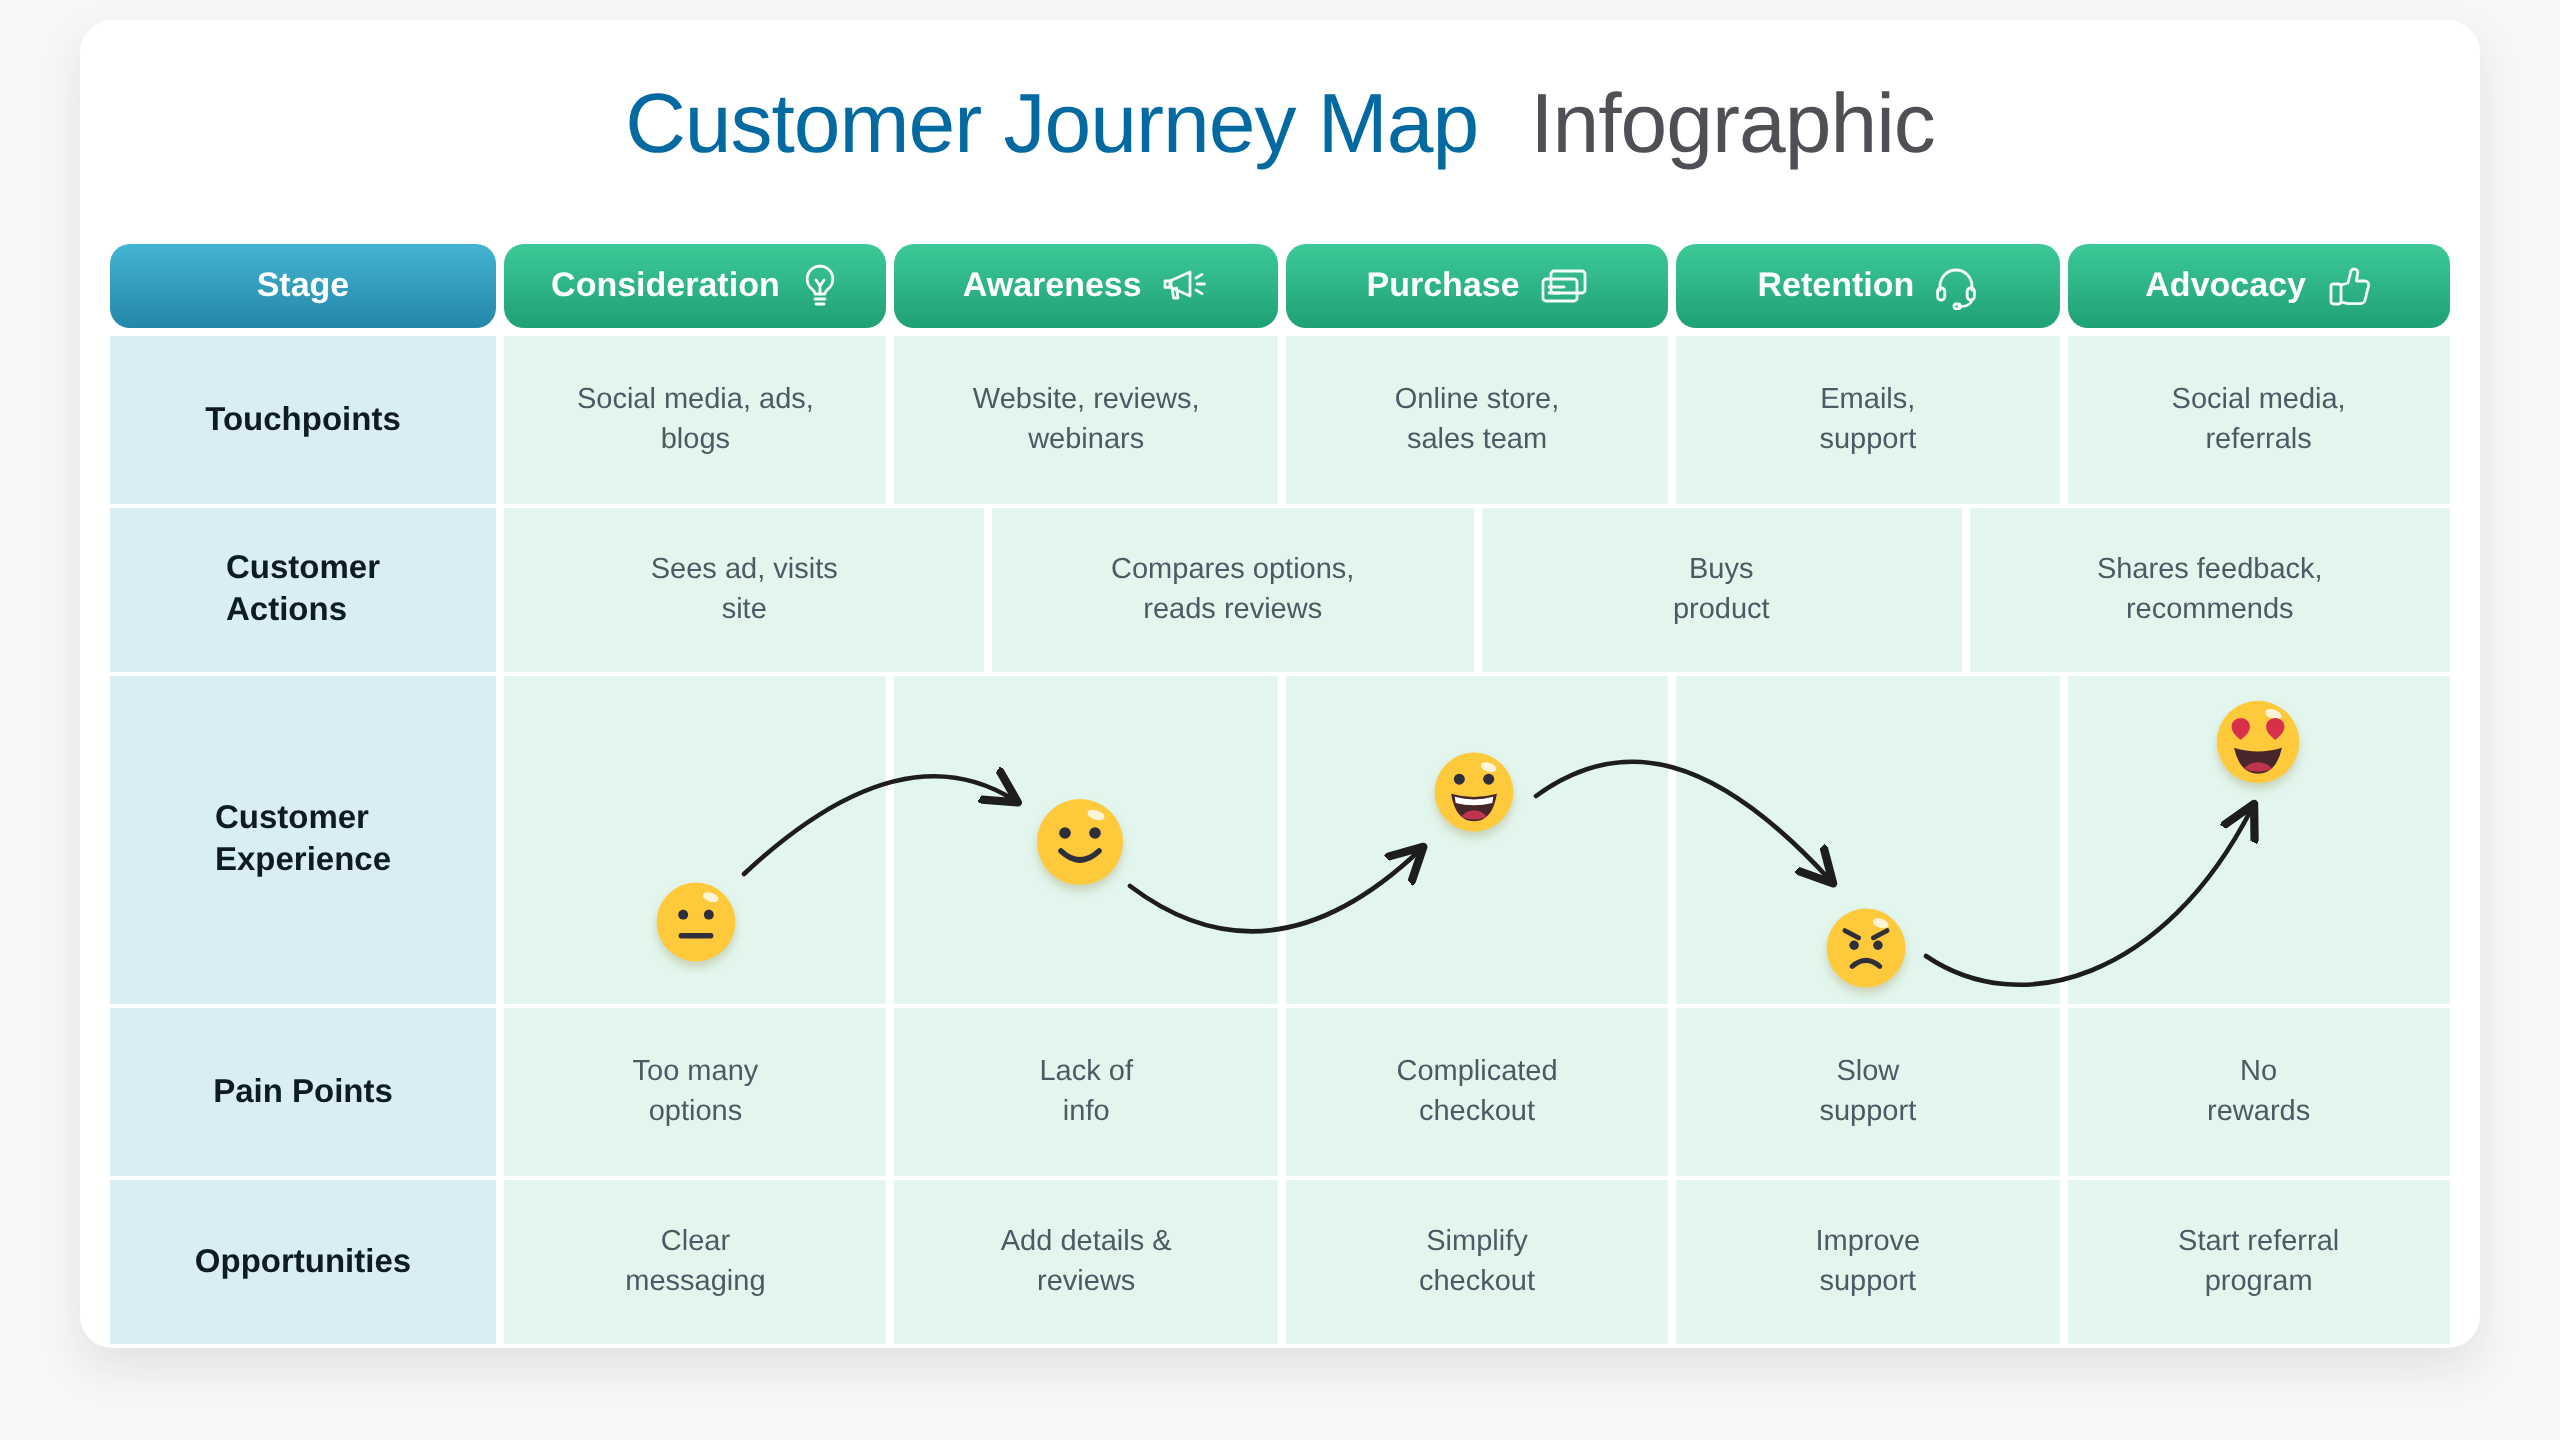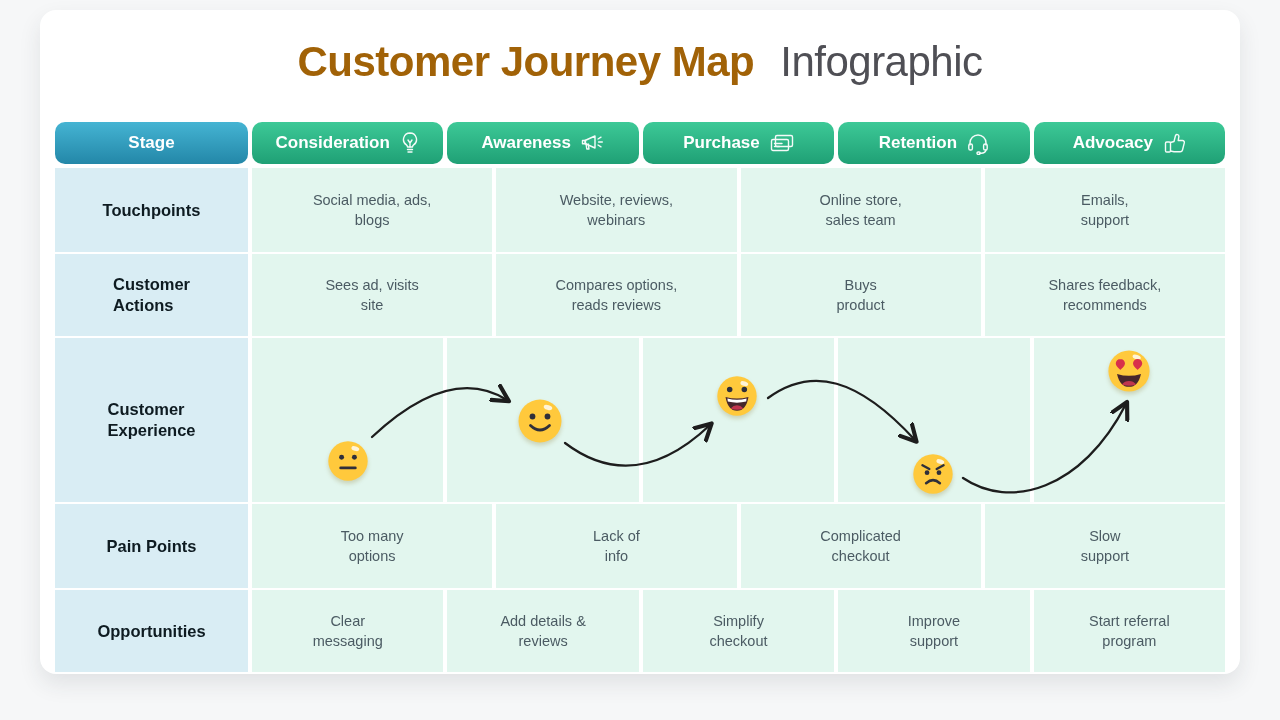--- a/index.html
+++ b/index.html
@@ -13,21 +13,21 @@
     position:absolute; left:40px; top:10px; width:1200px; height:664px;
     background:#ffffff; border-radius:16px;
     box-shadow:0 10px 22px rgba(40,50,60,0.10);
   }
   .page-title {
     text-align:center;
     margin-top:38px;
     font-size:42px;
     letter-spacing:-0.5px;
   }
-  .page-title .t-main { font-weight:700; color:#a16207; }
+  .page-title .t-main { font-weight:400; color:#0369a1; }
   .page-title .t-suffix { font-weight:400; color:#4f4f55; margin-left:26px; }
 
   .journey { position:absolute; left:55px; top:122px; width:1170px; }
 
   .row { display:flex; gap:4px; margin-bottom:2px; }
   .row:last-child { margin-bottom:0; }
 
   .hrow { margin-bottom:4px; }
   .pill {
     height:42px; border-radius:10px;
@@ -146,20 +146,22 @@
   <div class="row r-touch">
     <div class="cell-label">Touchpoints</div>
     <div class="cell">Social media, ads,
 blogs</div>
     <div class="cell">Website, reviews,
 webinars</div>
     <div class="cell">Online store,
 sales team</div>
     <div class="cell">Emails,
 support</div>
+    <div class="cell">Social media,
+referrals</div>
   </div>
 
   <div class="row r-act">
     <div class="cell-label">Customer
 Actions</div>
     <div class="cell">Sees ad, visits
 site</div>
     <div class="cell">Compares options,
 reads reviews</div>
     <div class="cell">Buys
@@ -254,20 +256,22 @@
   <div class="row r-pain">
     <div class="cell-label">Pain Points</div>
     <div class="cell">Too many
 options</div>
     <div class="cell">Lack of
 info</div>
     <div class="cell">Complicated
 checkout</div>
     <div class="cell">Slow
 support</div>
+    <div class="cell">No
+rewards</div>
   </div>
 
   <div class="row r-opp">
     <div class="cell-label">Opportunities</div>
     <div class="cell">Clear
 messaging</div>
     <div class="cell">Add details &amp;
 reviews</div>
     <div class="cell">Simplify
 checkout</div>

